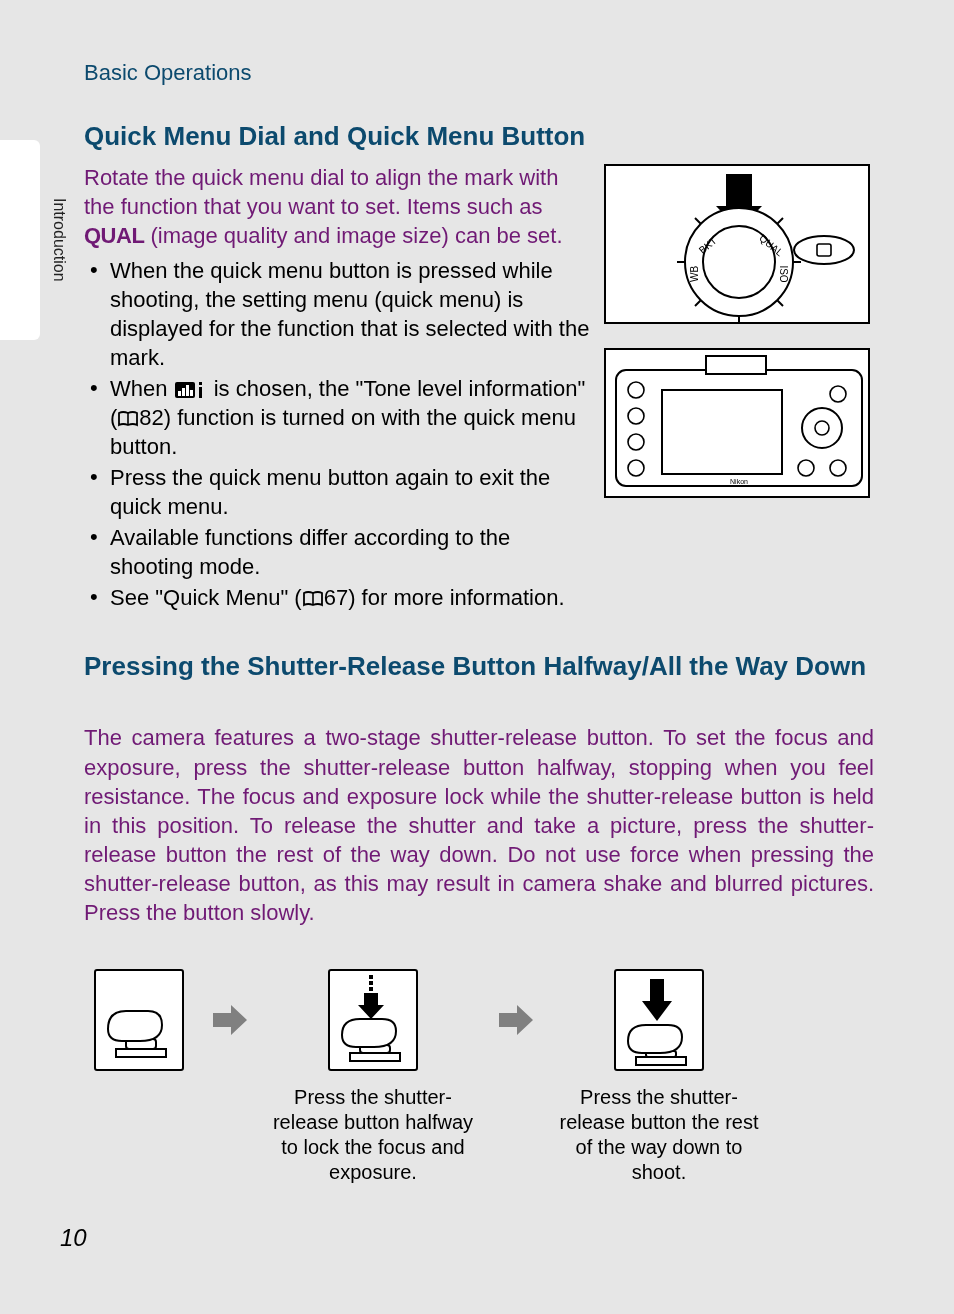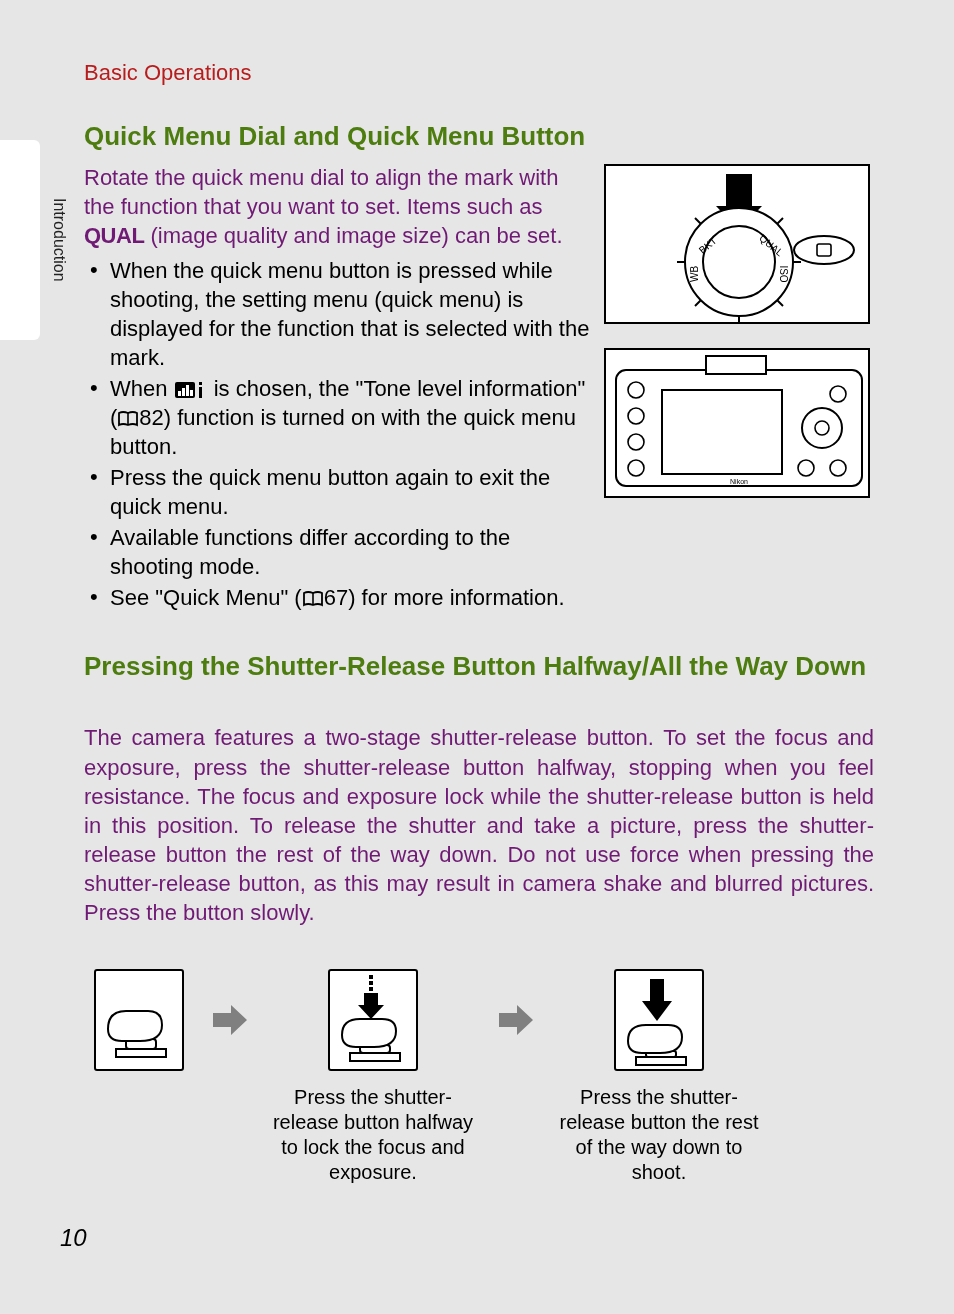--- a/index.html
+++ b/index.html
@@ -13,21 +13,21 @@
   .page {
     position: absolute;
     left: 0; top: 0;
     width: 954px; height: 1314px;
   }
   .header-title {
     position: absolute;
     left: 84px; top: 60px;
     font-size: 22px;
     font-weight: 400;
-    color: #b91c1c;
+    color: #0c4a6e;
   }
 
   
   .side-tab {
     position: absolute;
     left: 0; top: 140px;
     width: 40px; height: 200px;
     background: #ffffff;
     border-top-right-radius: 6px;
     border-bottom-right-radius: 6px;
@@ -43,21 +43,21 @@
   .content {
     position: absolute;
     left: 84px;
     top: 120px;
     width: 790px;
   }
 
   h2.sec {
     font-size: 26px;
     font-weight: 700;
-    color: #4d7c0f;
+    color: #0c4a6e;
     margin-bottom: 10px;
     line-height: 1.25;
   }
 
   .para {
     font-size: 22px;
     line-height: 1.32;
     color: #701a75;
   }
 

